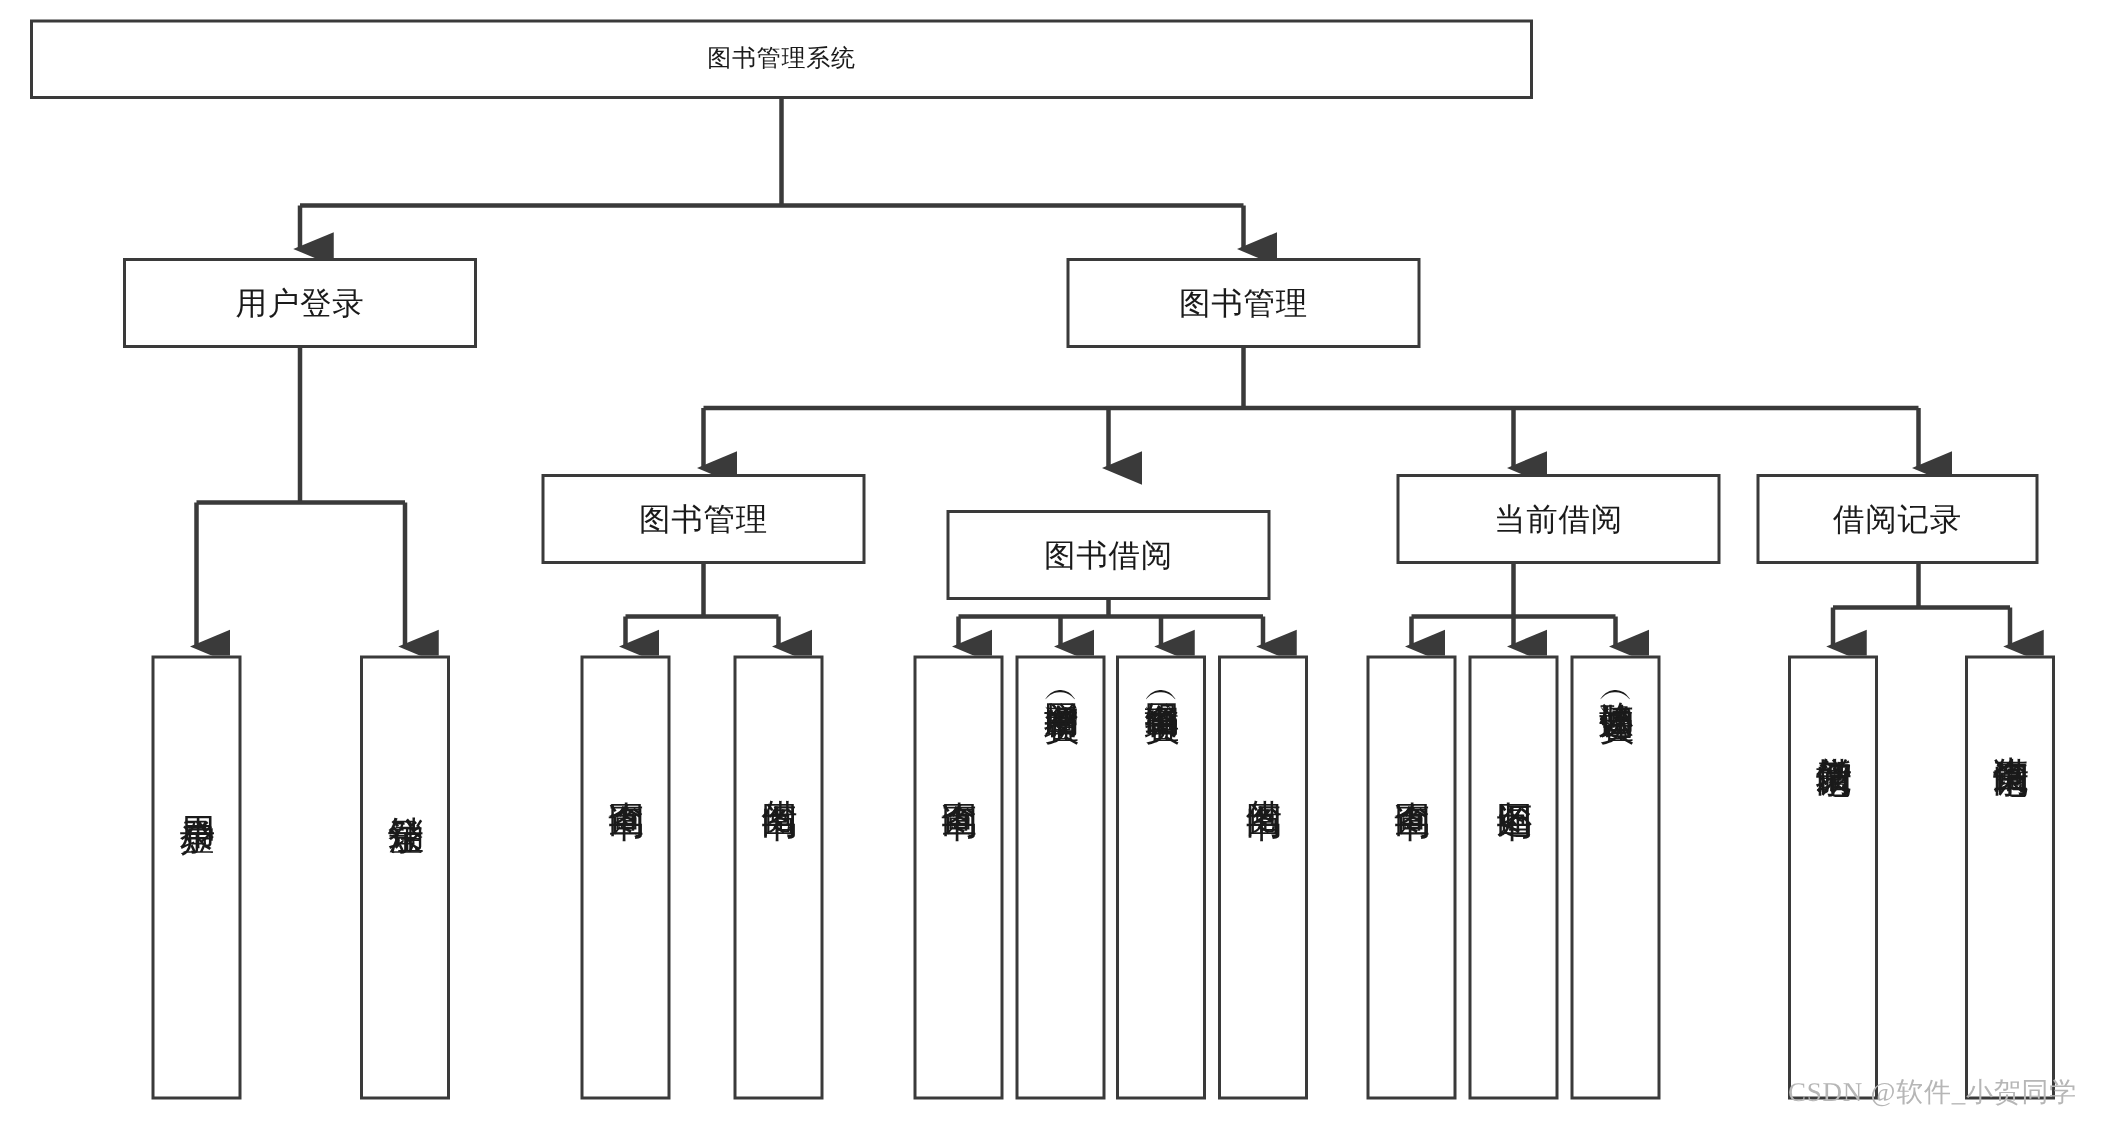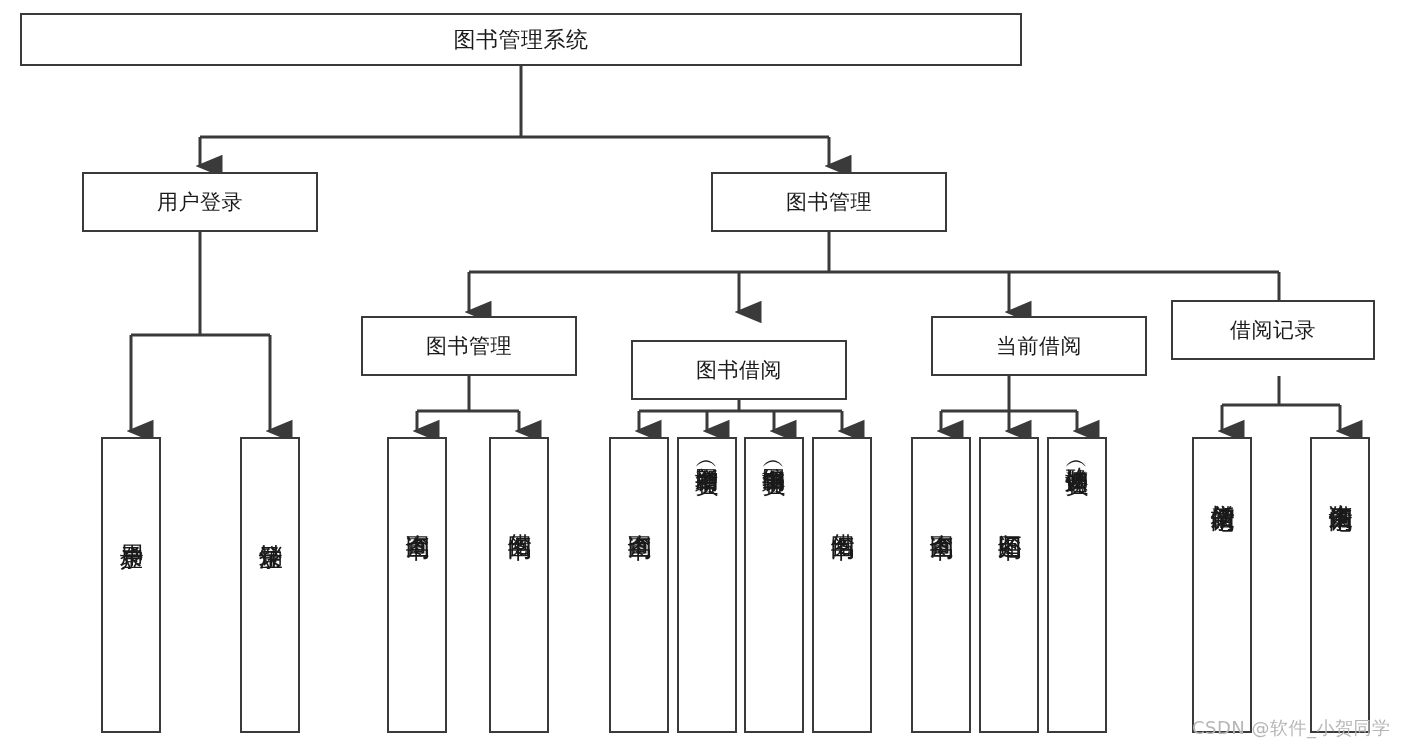--- a/index.html
+++ b/index.html
@@ -42,21 +42,21 @@
     display: block;
     text-align: center;
     line-height: 1.18;
     white-space: nowrap;
   }
   .node.horizontal .label {
     font-size: 21px;
     letter-spacing: 0.5px;
   }
   .node.root .label {
-    font-size: 22px;
+    font-size: 16px;
     text-align: right;
   }
   .node.vertical {
     align-items: flex-start;
     justify-content: center;
     padding-top: 18px;
   }
   .node.vertical .label {
     writing-mode: vertical-rl;
     text-orientation: upright;
@@ -149,21 +149,21 @@
 
   <div class="node horizontal" style="left:361px; top:316px; width:216px; height:60px;">
     <span class="label">图书管理</span>
   </div>
   <div class="node horizontal" style="left:631px; top:316px; width:216px; height:60px;margin-top:24px;">
     <span class="label">图书借阅</span>
   </div>
   <div class="node horizontal" style="left:901px; top:316px; width:216px; height:60px;margin-left:30px;">
     <span class="label">当前借阅</span>
   </div>
-  <div class="node horizontal" style="left:1171px; top:300px; width:204px; height:60px;">
+  <div class="node horizontal" style="left:1171px; top:316px; width:188px; height:60px;">
     <span class="label">借阅记录</span>
   </div>
 
   <div class="node vertical" style="left:101px; top:437px; width:60px; height:296px; padding-top:86px;">
     <span class="label">用户登录</span>
   </div>
   <div class="node vertical" style="left:240px; top:437px; width:60px; height:296px; padding-top:86px;">
     <span class="label">注销登录</span>
   </div>
 
@@ -197,15 +197,15 @@
     <span class="label">确认归还（管理员）</span>
   </div>
 
   <div class="node vertical" style="left:1192px; top:437px; width:60px; height:296px; padding-top:46px;">
     <span class="label">新增借阅记录</span>
   </div>
   <div class="node vertical" style="left:1310px; top:437px; width:60px; height:296px; padding-top:46px;">
     <span class="label">查询借阅记录</span>
   </div>
 
-  <div class="watermark" style="left:1192px; top:716px;">CSDN @软件_小贺同学</div>
+  <div class="watermark" style="left:1192px; top:716px;font-family:Liberation Serif, serif;">CSDN @软件_小贺同学</div>
 
 </div>
 
 </body></html>

